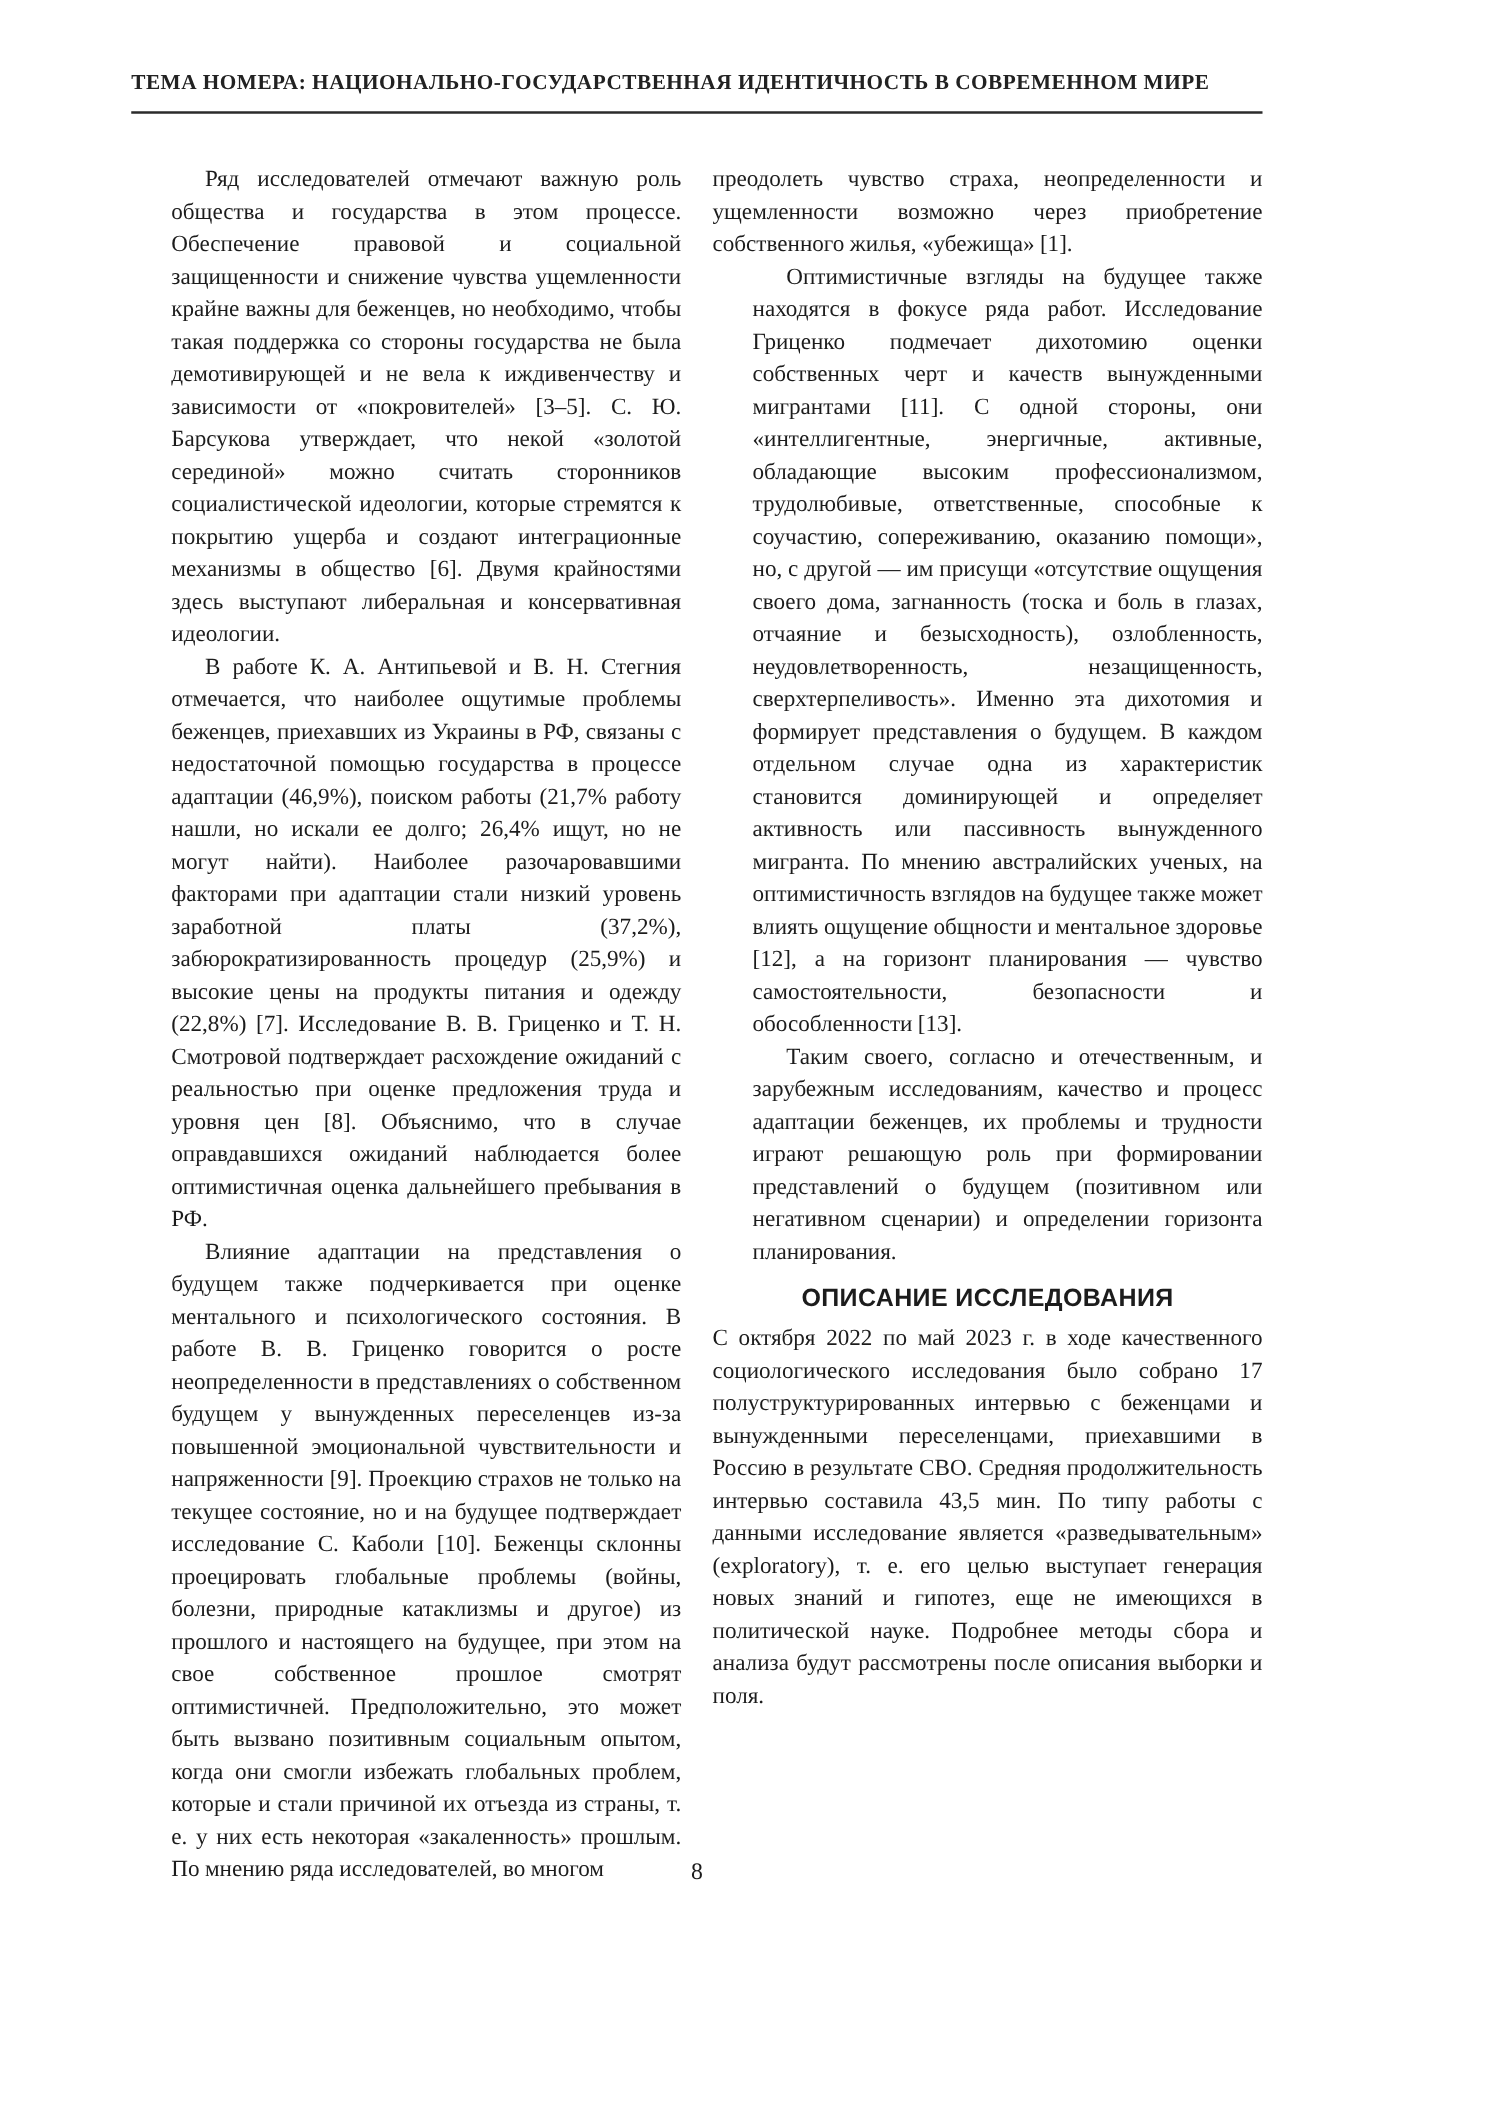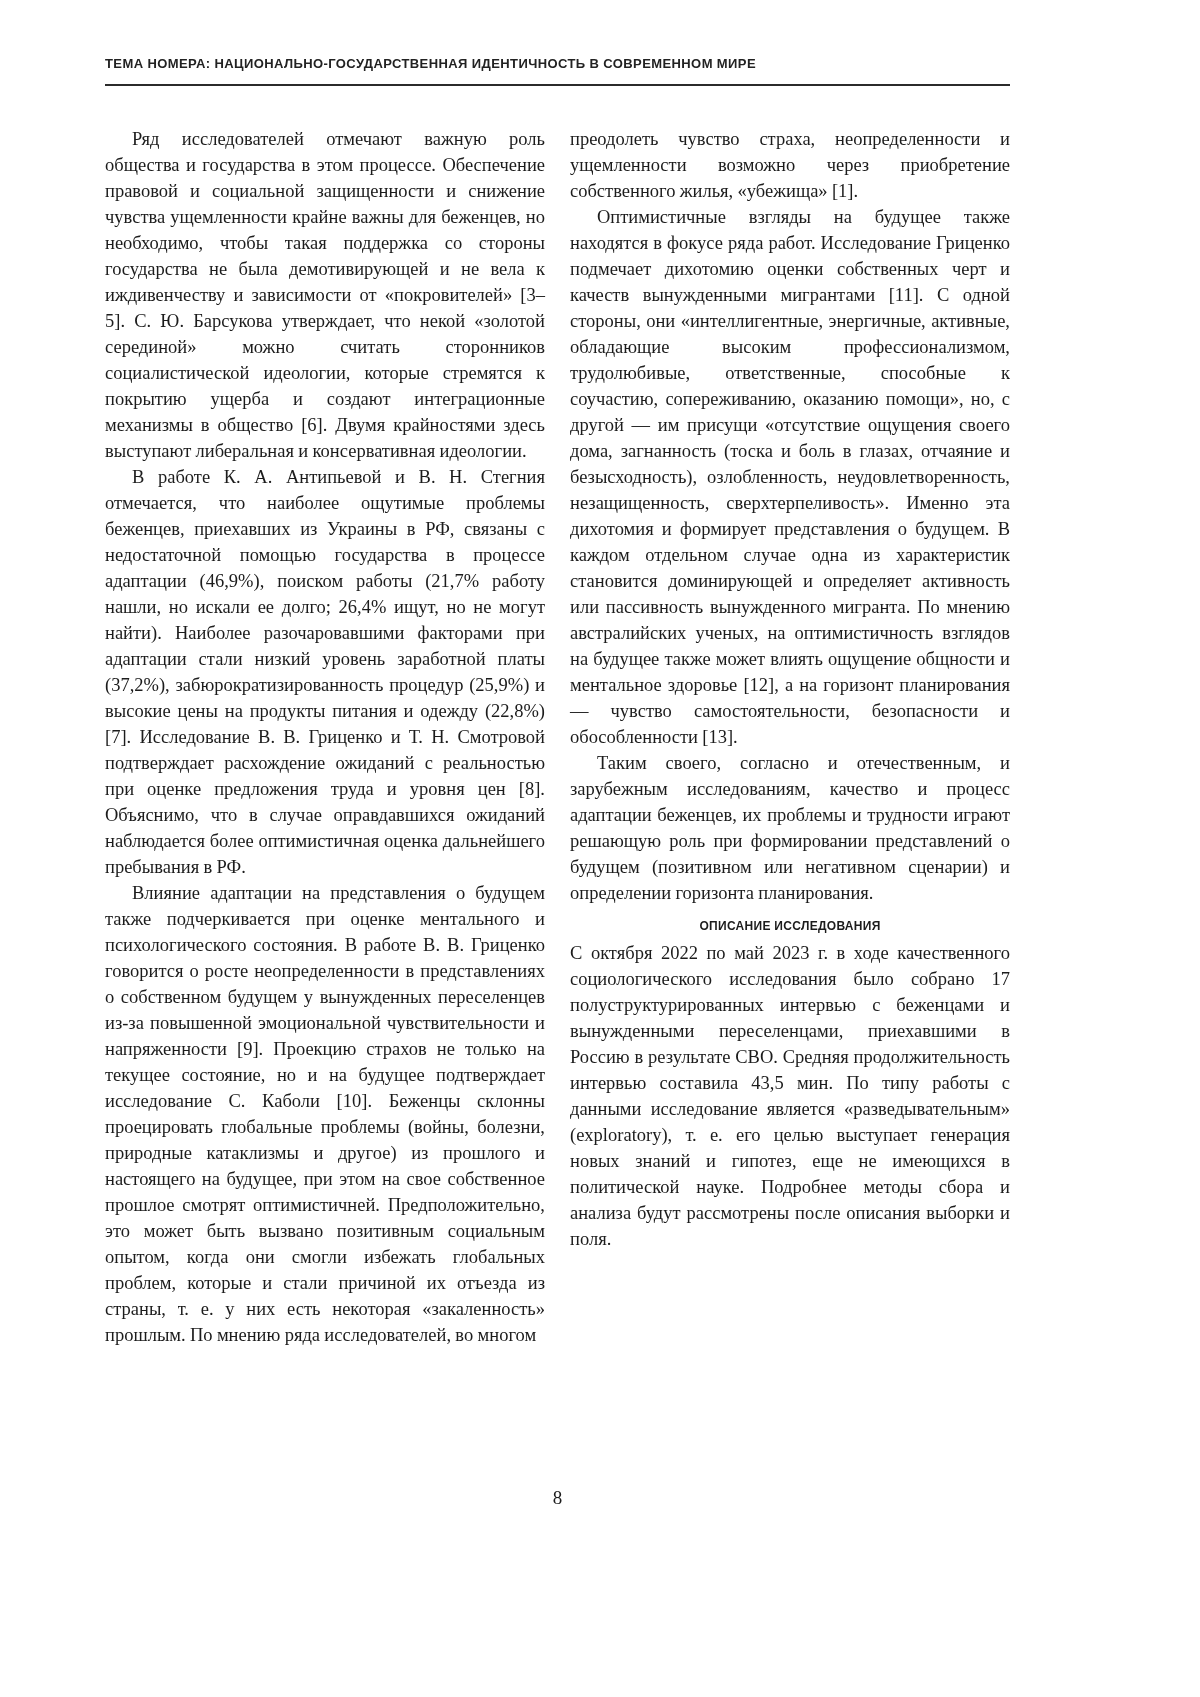--- a/index.html
+++ b/index.html
@@ -12,23 +12,23 @@
     width: 1200px;
     height: 1697px;
     box-sizing: border-box;
     background: #ffffff;
     color: #1c1c1c;
     font-family: "Liberation Serif", serif;
     padding: 56px 190px 0 105px;
     overflow: hidden;
   }
   .page-header .header-title {
-    font-family: Liberation Sans, sans-serif;
+    font-family: Liberation Serif, serif;
     font-weight: 700;
-    font-size: 13px;
+    font-size: 17px;
     letter-spacing: 0.4px;
     color: #222222;
     white-space: nowrap;
   }
   .header-rule {
     height: 2px;
     background: #2b2b2b;
     margin-top: 13px;
     width: 905px;
   }
@@ -45,25 +45,26 @@
     margin: 0;
     font-size: 18.5px;
     line-height: 26px;
     text-align: justify;
     hyphens: auto;
     -webkit-hyphens: auto;
     word-spacing: -0.3px;
   }
   .para.indent {
     text-indent: 27px;
+    margin-left: 32px;
   }
   .section-heading {
     font-family: "Liberation Sans", sans-serif;
     font-weight: 700;
-    font-size: 12px;
+    font-size: 20px;
     letter-spacing: 0.3px;
     text-align: center;
     color: #1c1c1c;
     margin: 13px 0 7px 0;
   }
   .page-footer {
     position: absolute;
     top: 1487px;
     left: 105px;
     width: 905px;

